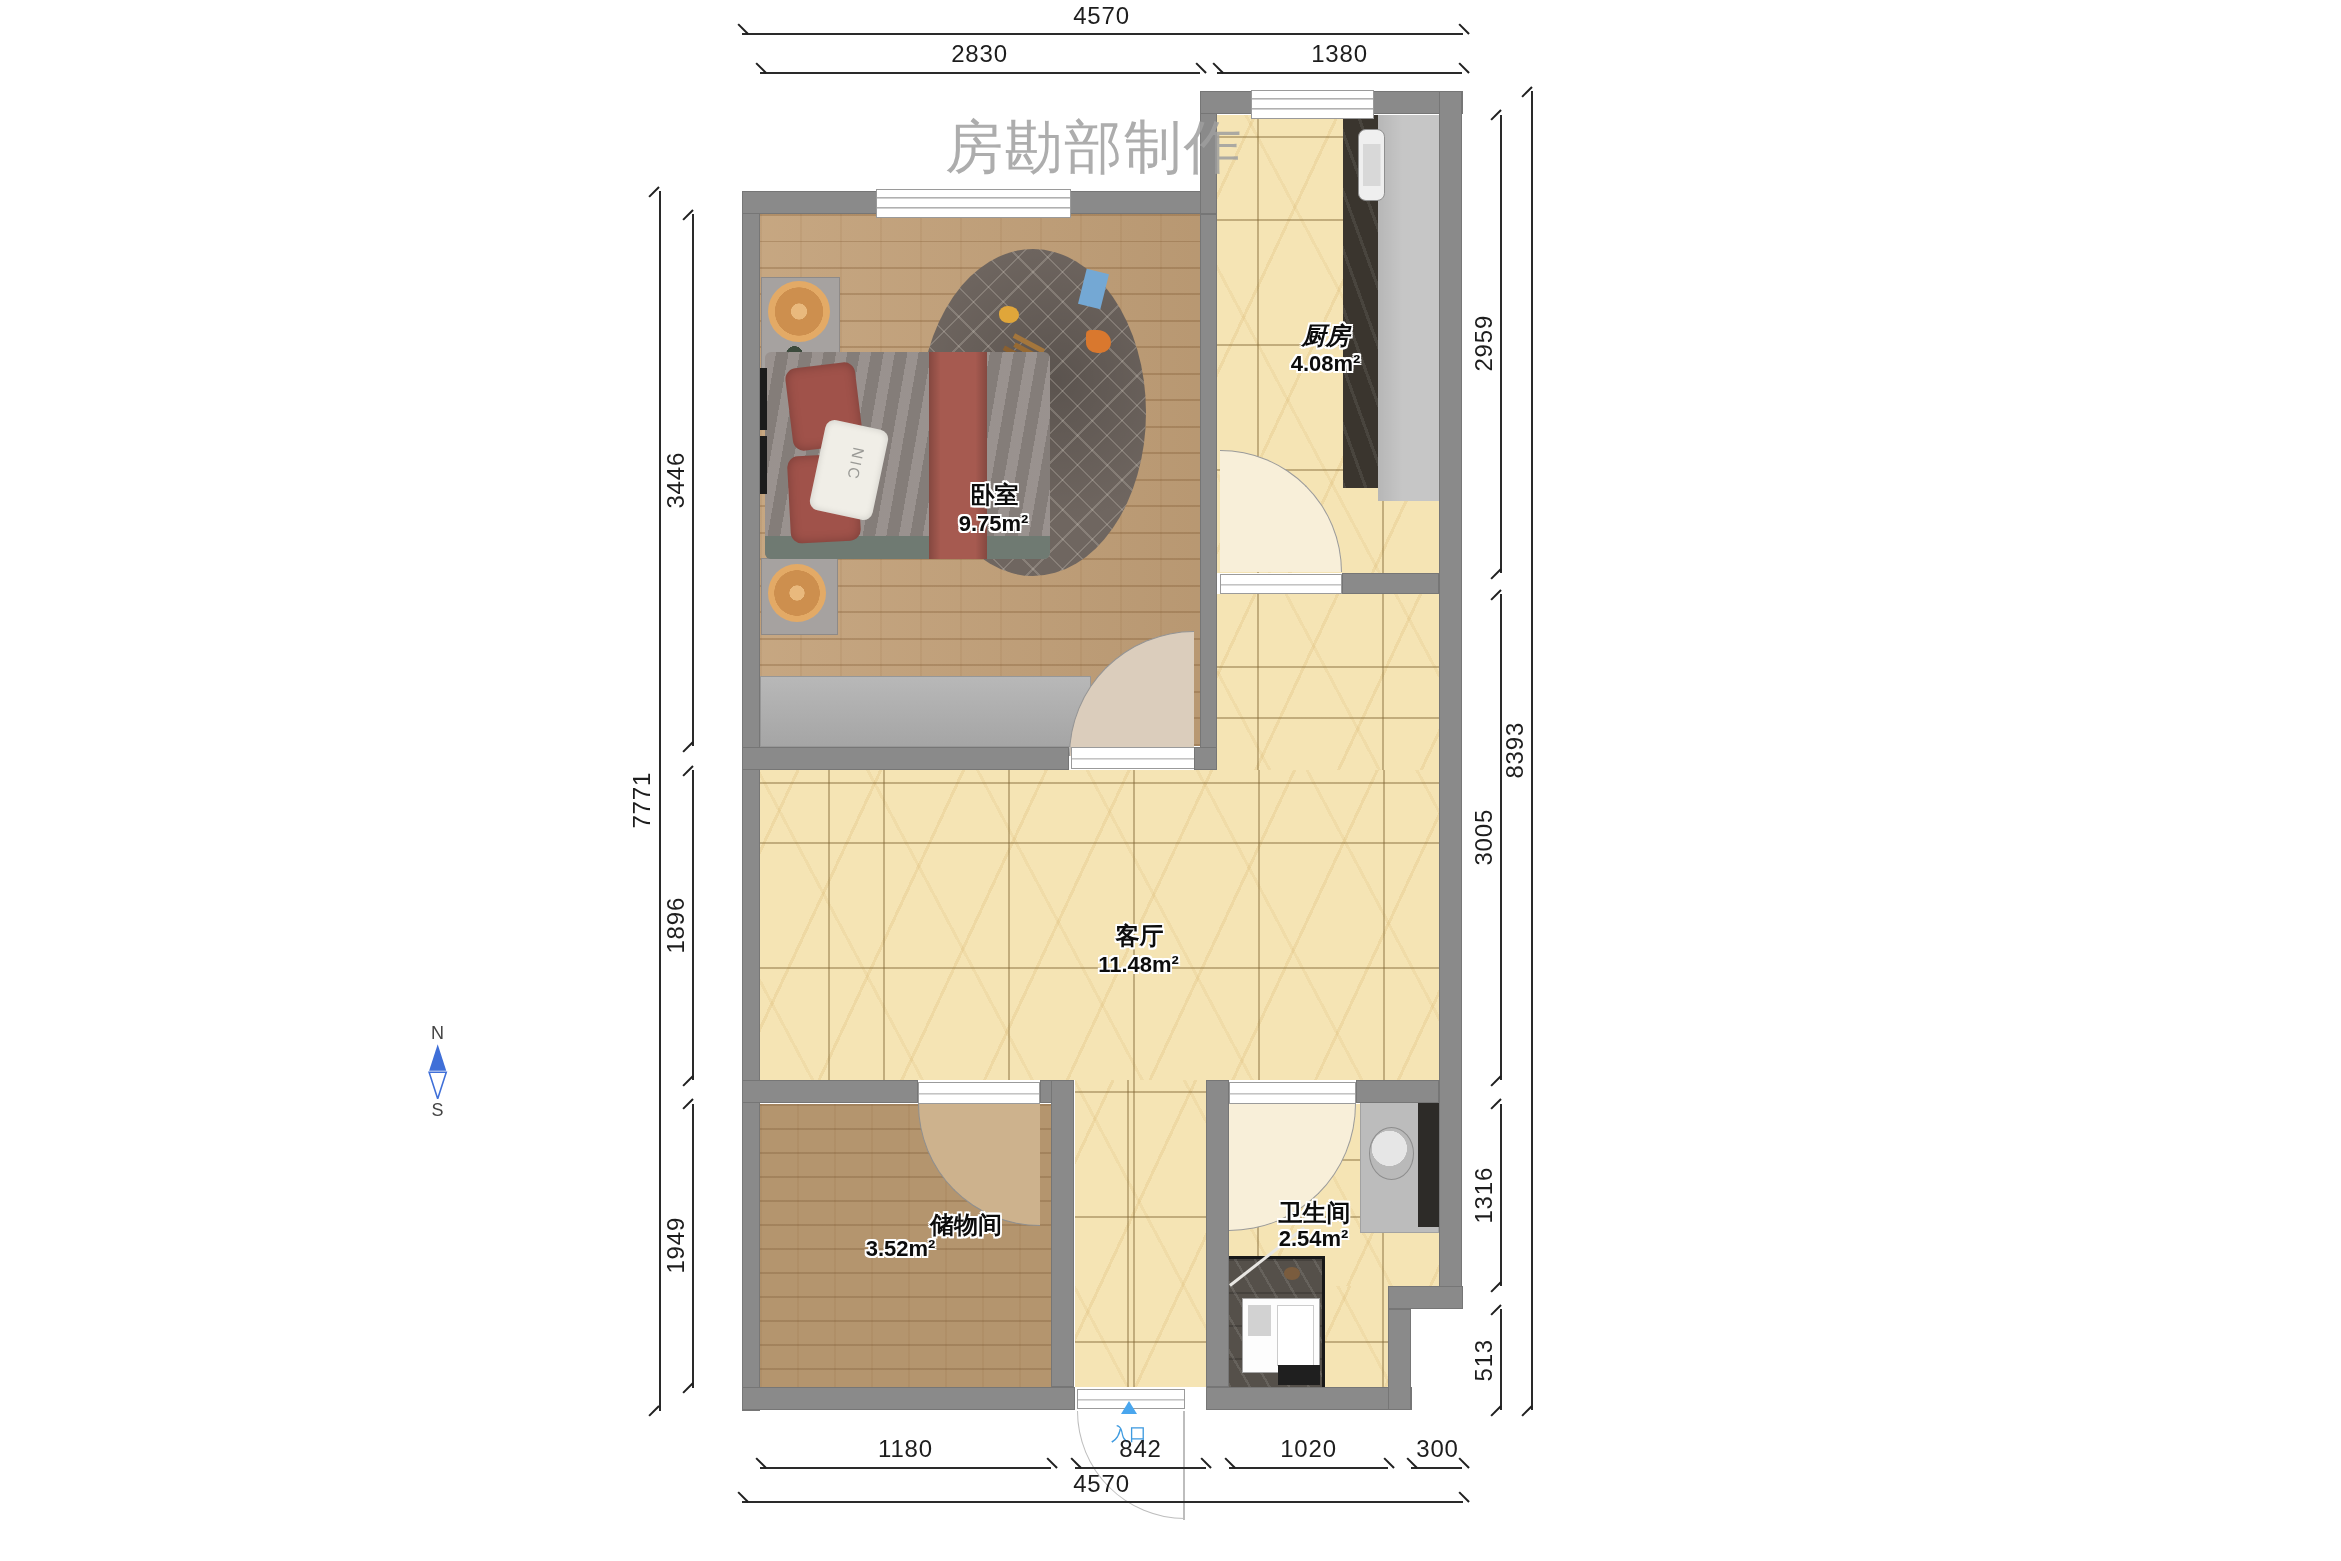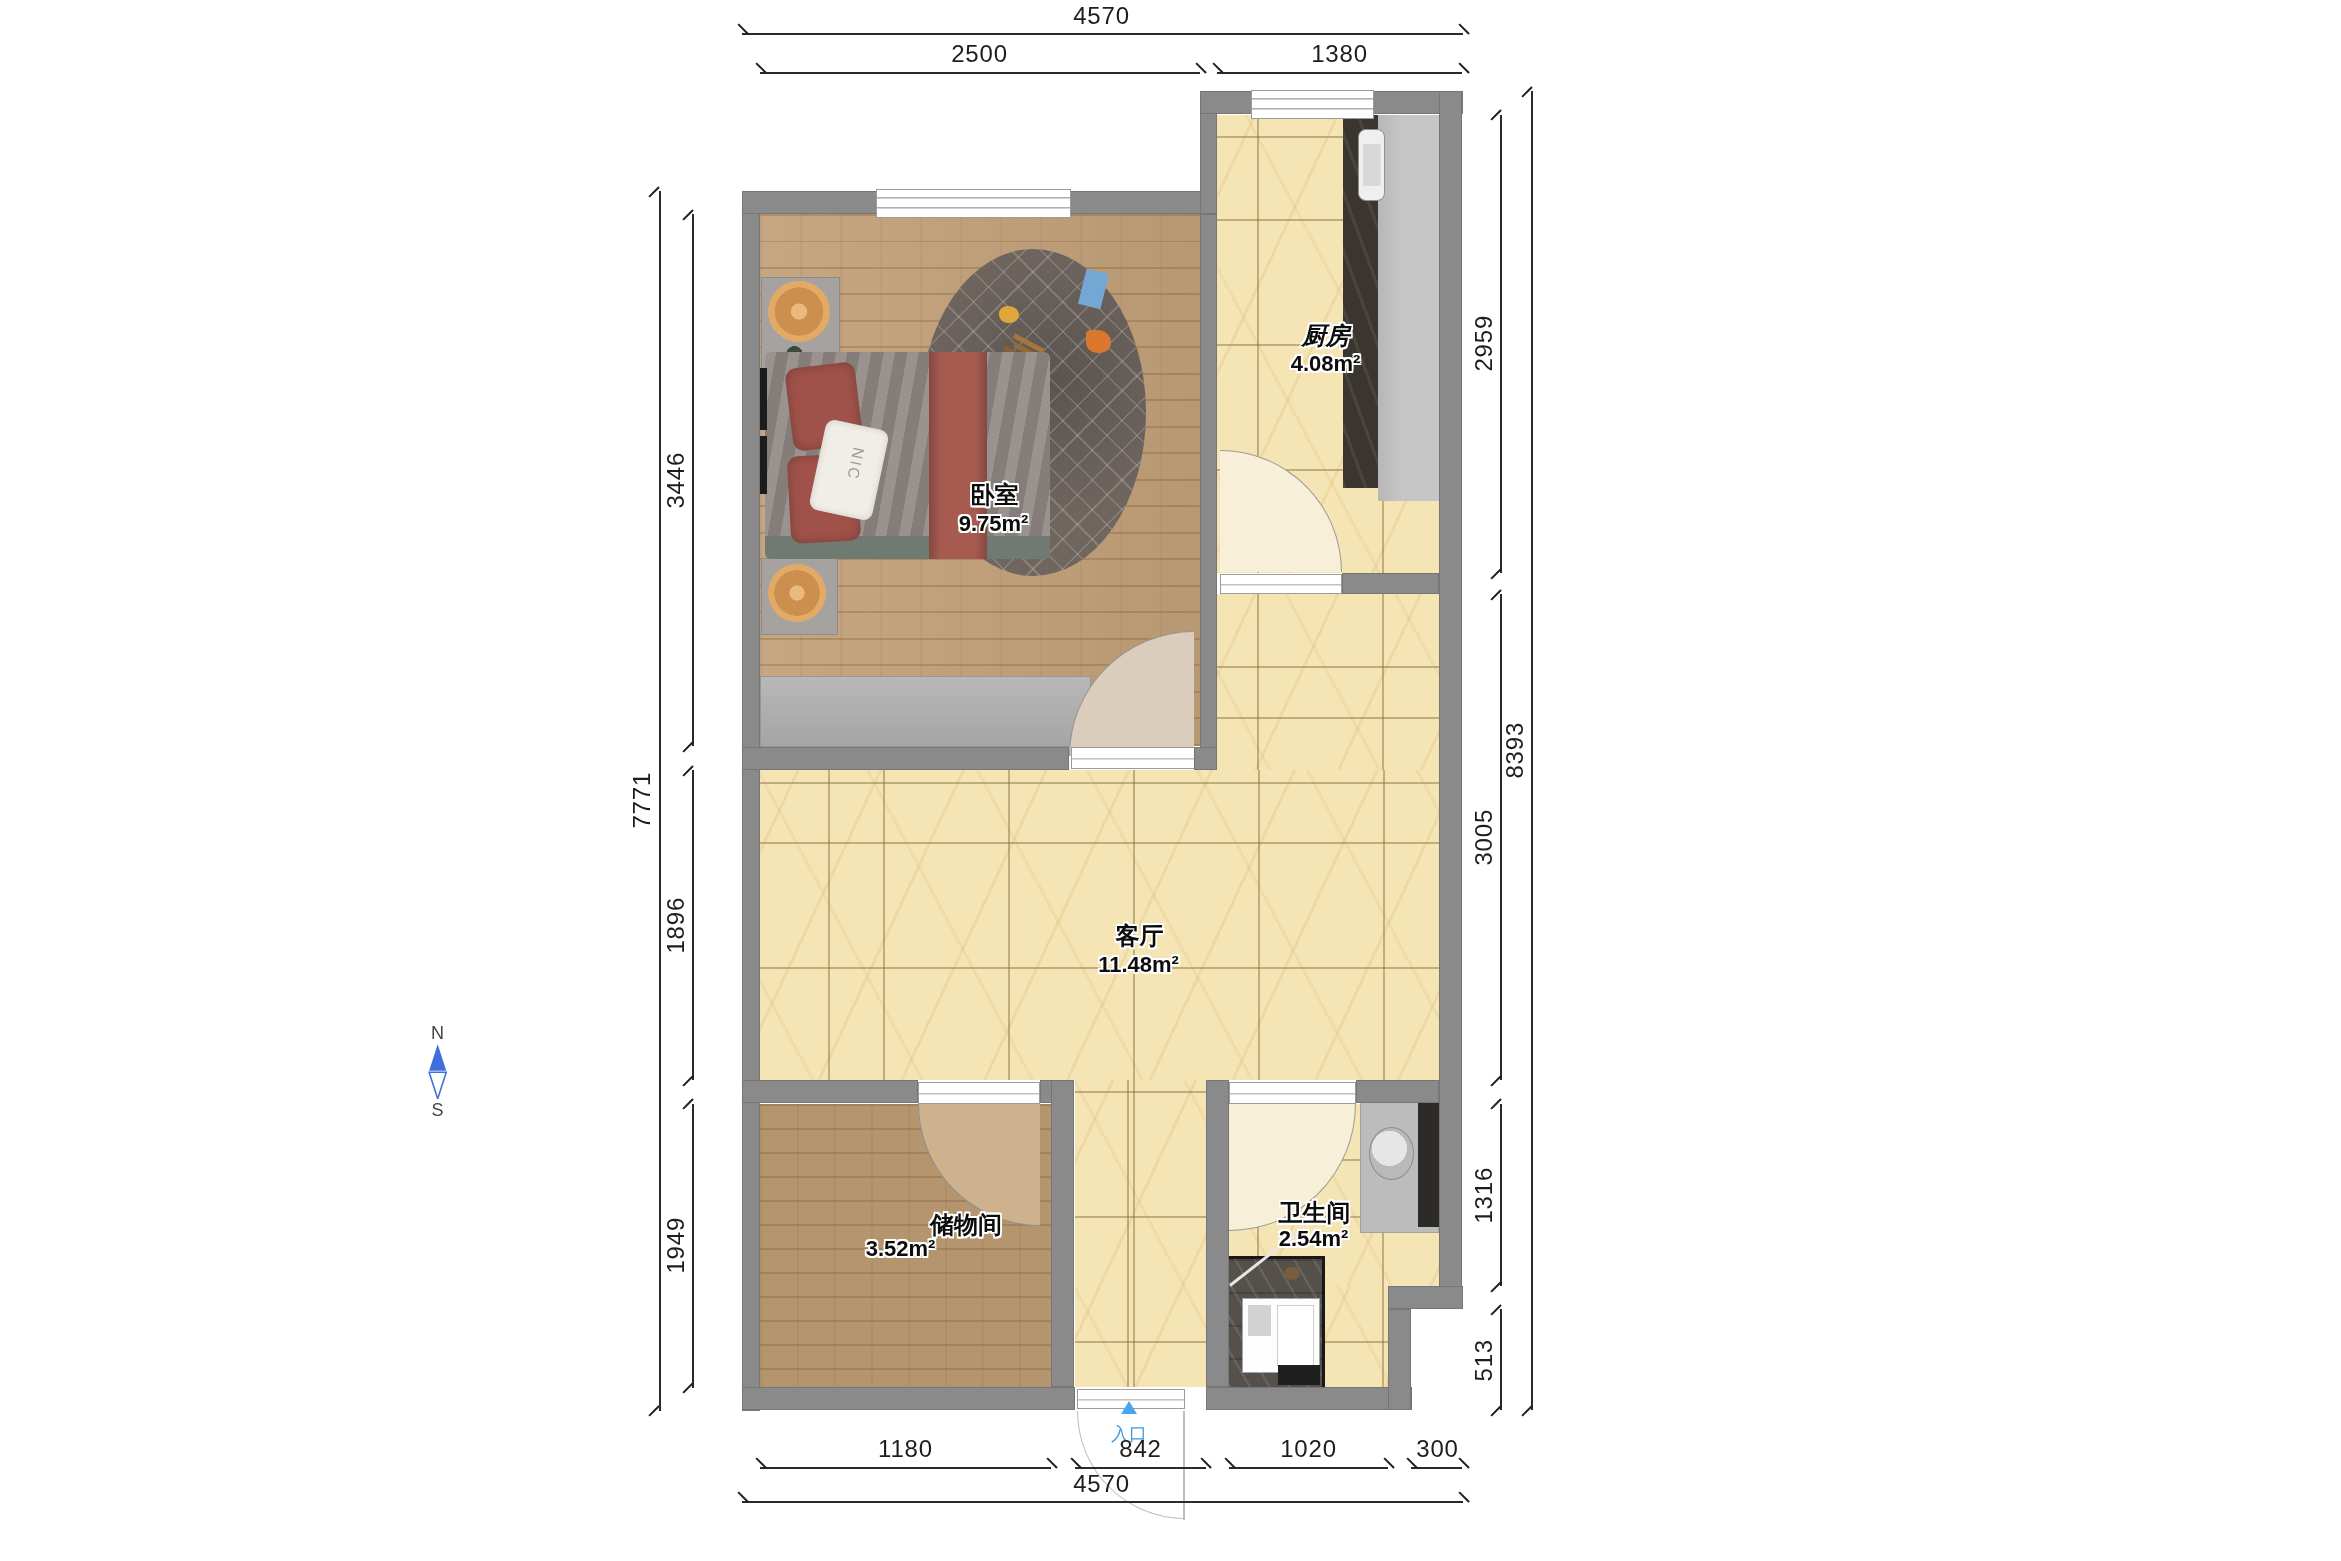--- a/index.html
+++ b/index.html
@@ -139,37 +139,38 @@
   <div class="roomarea" style="left:892px;top:511px;">9.75m²</div>
   <div class="roomname" style="left:1224px;top:320px;font-style:italic;">厨房</div>
   <div class="roomarea" style="left:1224px;top:351px;">4.08m²</div>
   <div class="roomname" style="left:1038px;top:920px;">客厅</div>
   <div class="roomarea" style="left:1037px;top:952px;">11.48m²</div>
   <div class="roomname" style="left:799px;top:1209px;text-align:right;">储物间</div>
   <div class="roomarea" style="left:799px;top:1236px;">3.52m²</div>
   <div class="roomname" style="left:1213px;top:1197px;">卫生间</div>
   <div class="roomarea" style="left:1212px;top:1226px;">2.54m²</div>
 
+  <div class="abs" style="left:945px;top:109px;font-size:58px;color:#9f9f9f;opacity:.85;letter-spacing:1.6px;white-space:nowrap;z-index:20;">房勘部制作</div>
 
   <div class="abs" style="left:422px;top:1023px;width:31px;text-align:center;font-size:18px;color:#444;">N</div>
   <svg style="position:absolute;left:426px;top:1044px;" width="23.4" height="55" viewBox="0 0 30 70">
     <polygon points="15,0 4,34 26,34" fill="#3f6fd8"></polygon>
     <polygon points="4,36 26,36 15,70" fill="#ffffff" stroke="#3f6fd8" stroke-width="2"></polygon>
   </svg>
   <div class="abs" style="left:422px;top:1100px;width:31px;text-align:center;font-size:18px;color:#444;">S</div>
 
   <div class="dimline-h" style="left:742px;top:33px;width:721px;"></div>
   <div class="tkh" style="left:736px;top:28px;"></div>
   <div class="tkh" style="left:1457px;top:28px;"></div>
   <div class="dimlab" style="left:1047px;top:3.1px;">4570</div>
 
   <div class="dimline-h" style="left:760px;top:72px;width:440px;"></div>
   <div class="tkh" style="left:754px;top:67px;"></div>
   <div class="tkh" style="left:1194px;top:67px;"></div>
-  <div class="dimlab" style="left:925px;top:41px;">2500</div>
+  <div class="dimlab" style="left:925px;top:41px;">2830</div>
 
   <div class="dimline-h" style="left:1217px;top:72px;width:245px;"></div>
   <div class="tkh" style="left:1211px;top:67px;"></div>
   <div class="tkh" style="left:1457px;top:67px;"></div>
   <div class="dimlab" style="left:1285px;top:41px;">1380</div>
 
   <div class="dimline-h" style="left:760px;top:1467px;width:291px;"></div>
   <div class="tkh" style="left:754px;top:1462px;"></div>
   <div class="tkh" style="left:1045px;top:1462px;"></div>
   <div class="dimlab" style="left:851px;top:1436px;">1180</div>

